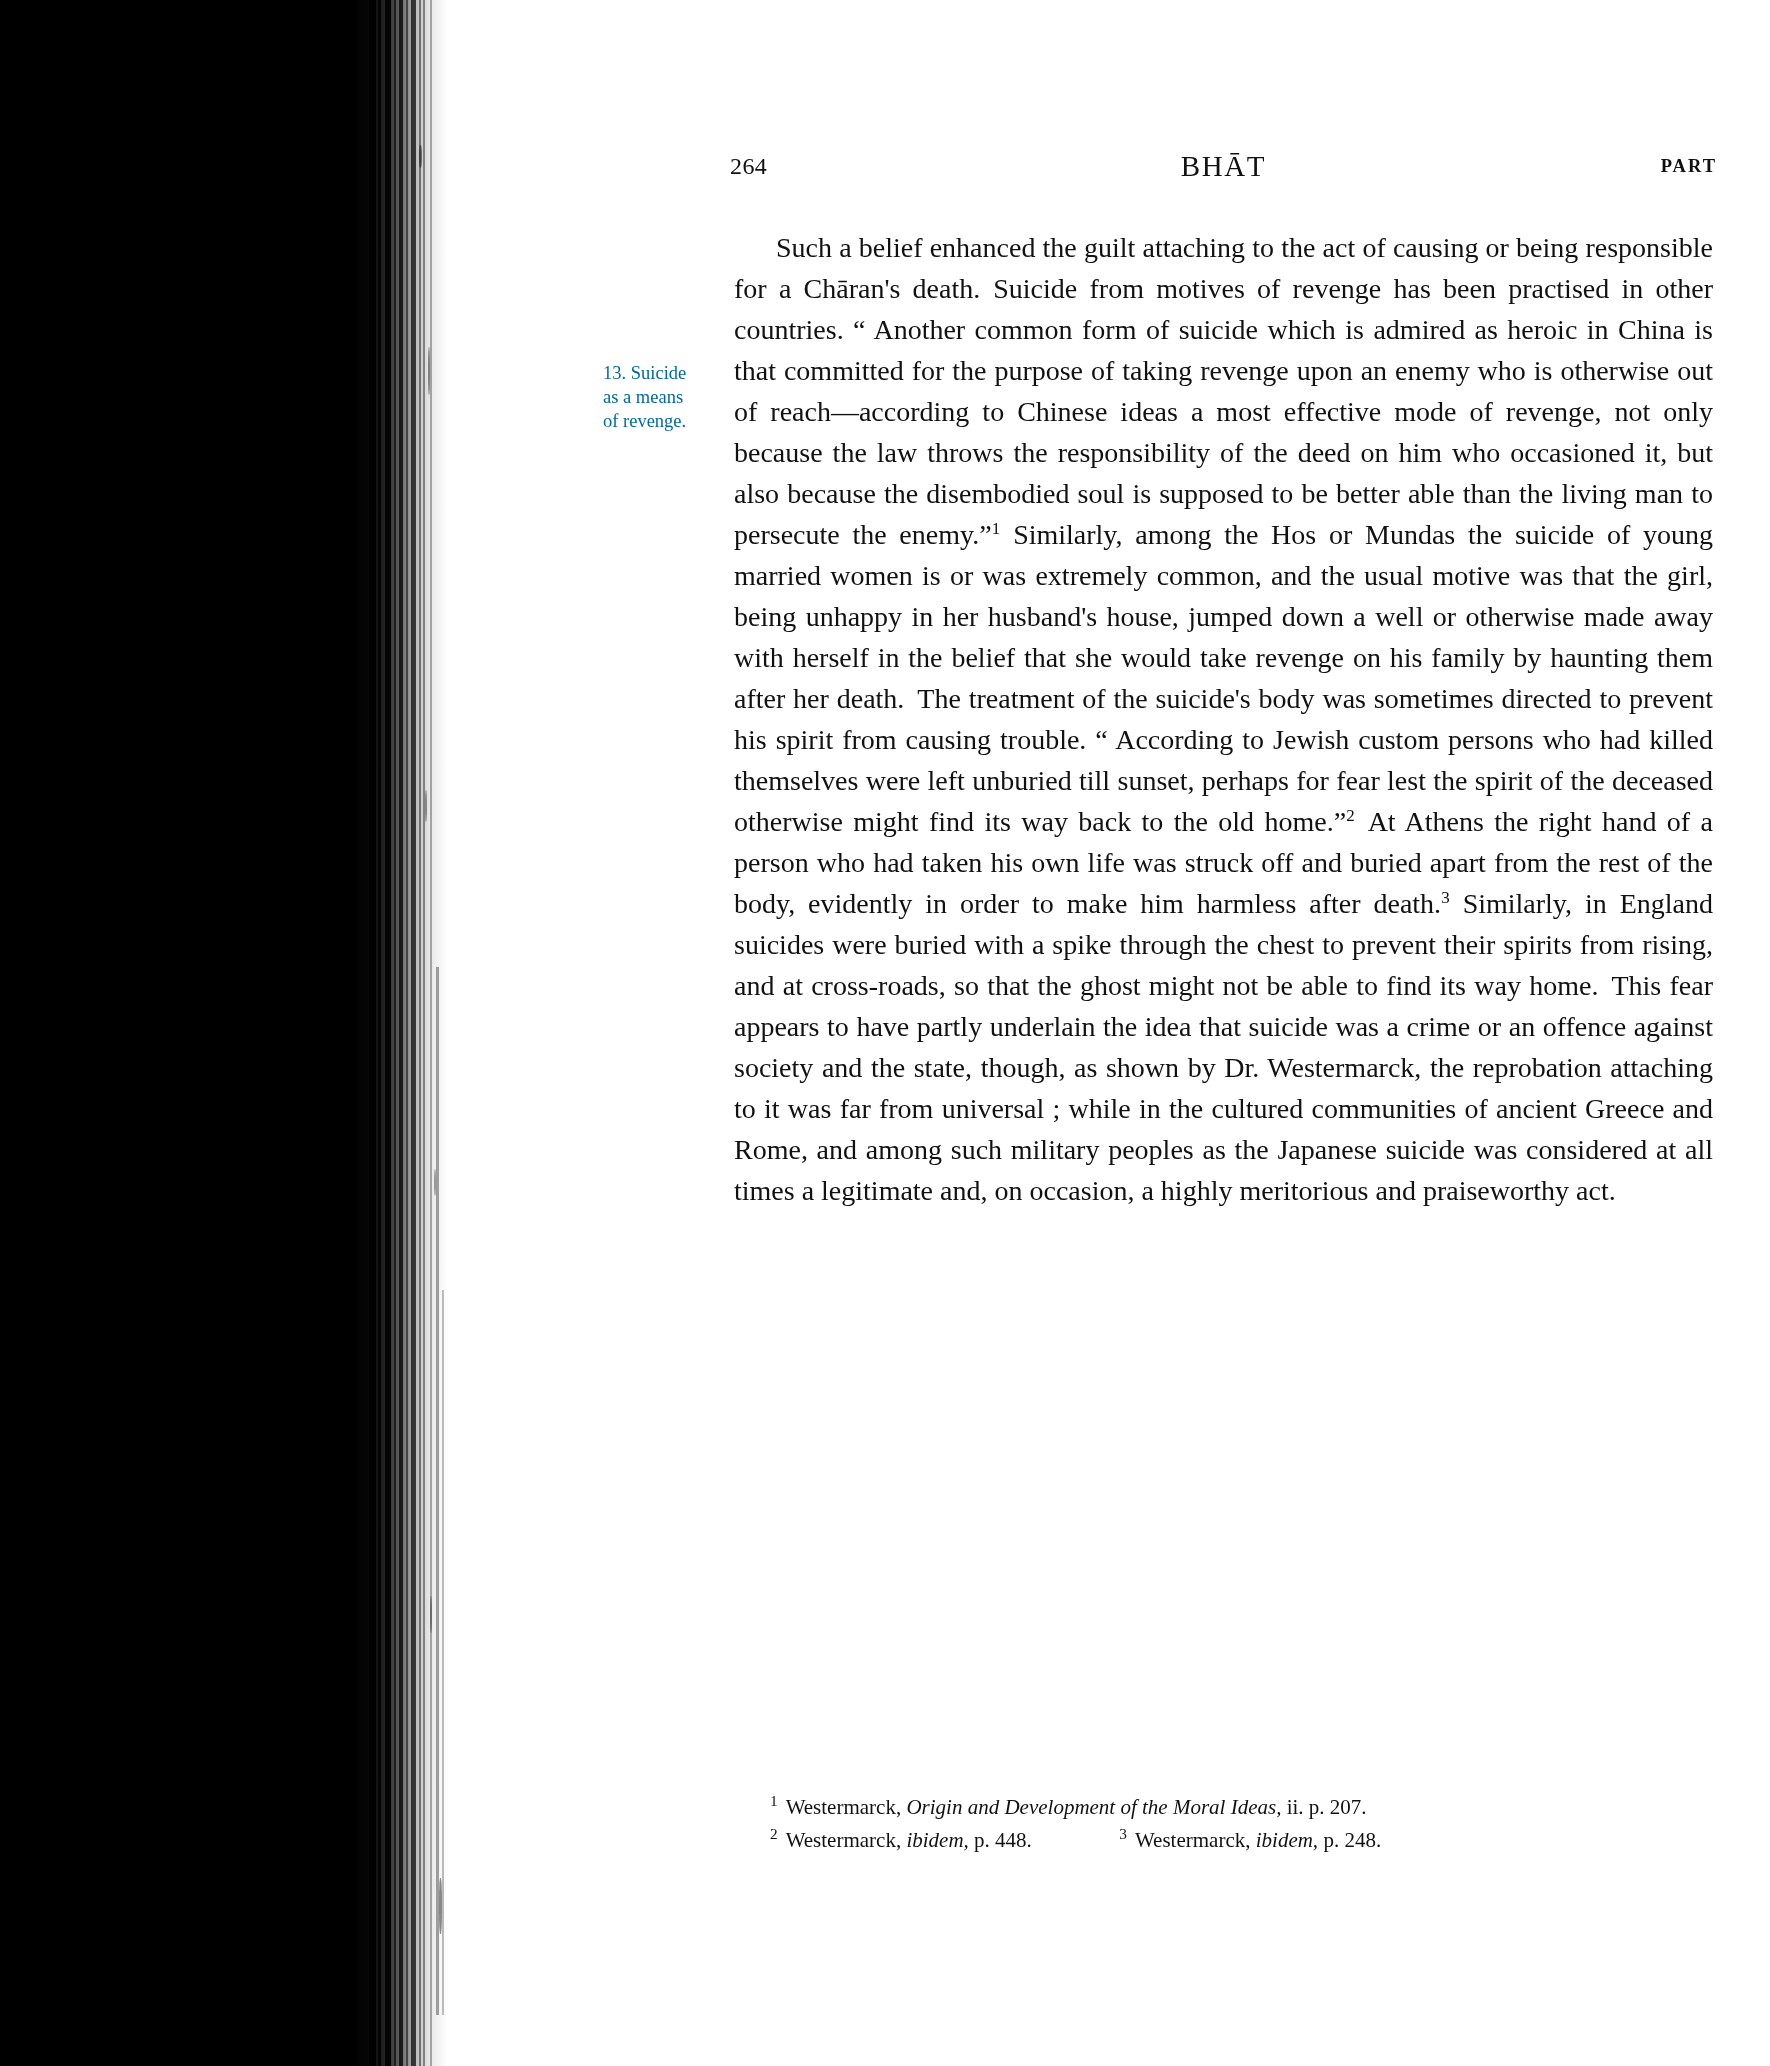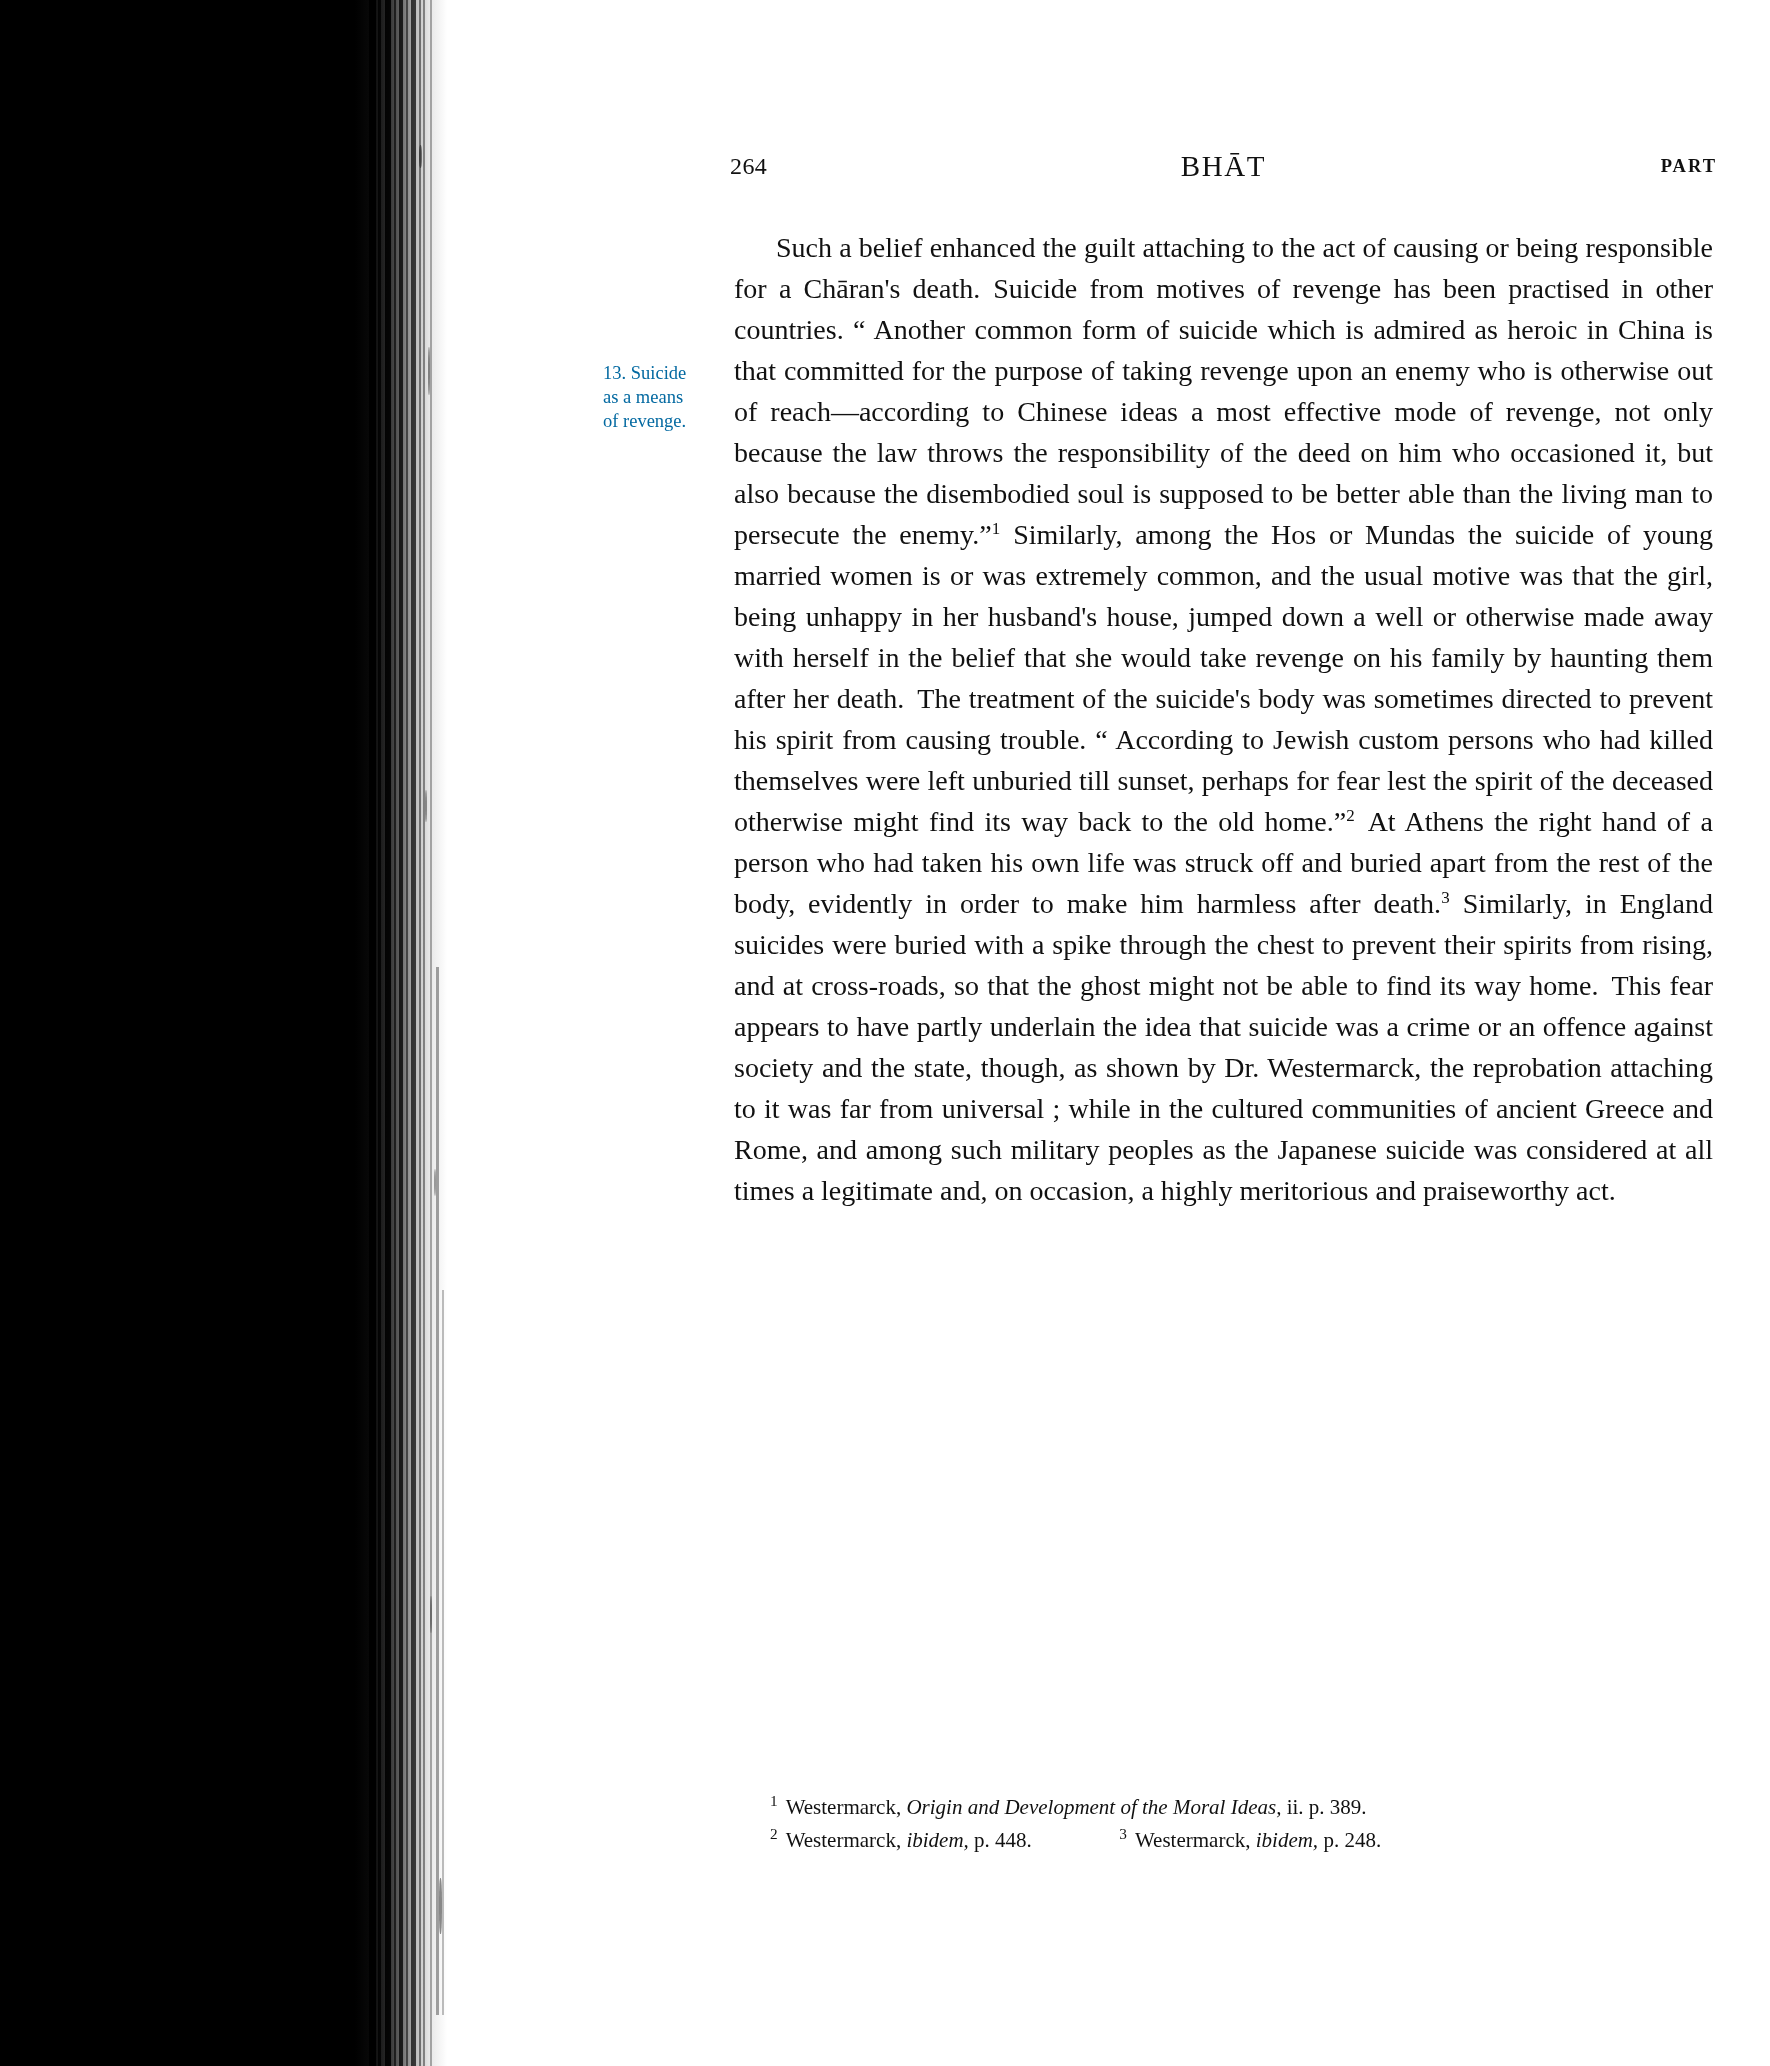--- a/index.html
+++ b/index.html
@@ -212,21 +212,21 @@
   <div class="textblock">
     <p class="indent">
       <span>Such a belief enhanced the guilt attaching to the act of causing or being responsible for a Chāran's death.</span><span class="gap"></span><span>Suicide from motives of revenge has been practised in other countries. “ Another common form of suicide which is admired as heroic in China is that committed for the purpose of taking revenge upon an enemy who is otherwise out of reach—according to Chinese ideas a most effective mode of revenge, not only because the law throws the responsibility of the deed on him who occasioned it, but also because the disembodied soul is supposed to be better able than the living man to persecute the enemy.”</span><sup>1</sup><span class="gap"></span><span>Similarly, among the Hos or Mundas the suicide of young married women is or was extremely common, and the usual motive was that the girl, being unhappy in her husband's house, jumped down a well or otherwise made away with herself in the belief that she would take revenge on his family by haunting them after her death.</span><span class="gap"></span><span>The treatment of the suicide's body was sometimes directed to prevent his spirit from causing trouble. “ According to Jewish custom persons who had killed themselves were left unburied till sunset, perhaps for fear lest the spirit of the deceased otherwise might find its way back to the old home.”</span><sup>2</sup><span class="gap"></span><span>At Athens the right hand of a person who had taken his own life was struck off and buried apart from the rest of the body, evidently in order to make him harmless after death.</span><sup>3</sup><span class="gap"></span><span>Similarly, in England suicides were buried with a spike through the chest to prevent their spirits from rising, and at cross-roads, so that the ghost might not be able to find its way home.</span><span class="gap"></span><span>This fear appears to have partly underlain the idea that suicide was a crime or an offence against society and the state, though, as shown by Dr. Westermarck, the reprobation attaching to it was far from universal ; while in the cultured communities of ancient Greece and Rome, and among such military peoples as the Japanese suicide was considered at all times a legitimate and, on occasion, a highly meritorious and praiseworthy act.</span>
     </p>
   </div>
 
   <div class="footnotes">
     <div class="fn">
       <span class="fn-mark">1</span><span>Westermarck,</span>
       <i>Origin and Development of the Moral Ideas,</i>
-      <span>ii. p. 389.</span>
+      <span>ii. p. 207.</span>
     </div>
     <div class="fn">
       <span class="fn-mark">2</span><span>Westermarck,</span>
       <i>ibidem,</i>
       <span>p. 448.</span>
       <span class="fn-spacer"></span>
       <span class="fn-mark">3</span><span>Westermarck,</span>
       <i>ibidem,</i>
       <span>p. 248.</span>
     </div>

